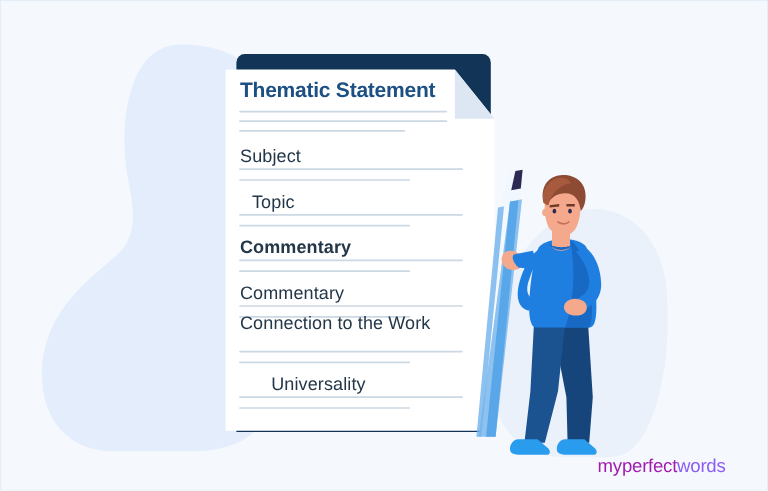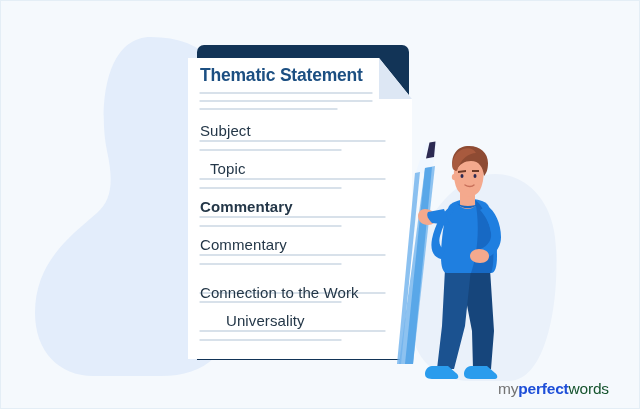--- a/index.html
+++ b/index.html
@@ -45,23 +45,23 @@
     letter-spacing: 0.1px;
   }
   .logo {
     position: absolute;
     left: 497px;
     top: 379px;
     font-size: 15.5px;
     white-space: nowrap;
     letter-spacing: -0.2px;
   }
-  .logo .w-my   { color: #737373; }
-  .logo .w-perf { color: #1d4ed8; font-weight: bold; }
-  .logo .w-word { color: #14532d; text-align: center; }
+  .logo .w-my   { color: #a21caf; }
+  .logo .w-perf { color: #a21caf; font-weight: normal; }
+  .logo .w-word { color: #8b5cf6; text-align: center; }
 </style>
 </head>
 <body>
 
 <div id="stage">
 
   <svg id="art" viewBox="0 0 640 409" xmlns="http://www.w3.org/2000/svg">
 
     <rect x="0" y="0" width="640" height="409" fill="#f5f9fd"></rect>
 
@@ -176,21 +176,21 @@
   <div class="doc-title">Thematic Statement</div>
 
   <div class="field-label" style="left:199px; top:121px;">Subject</div>
 
   <div class="field-label" style="left:209px; top:159px;">Topic</div>
 
   <div class="field-label" style="left:199px; top:197px;font-weight:bold;">Commentary</div>
 
   <div class="field-label" style="left:199px; top:235px;">Commentary</div>
 
-  <div class="field-label" style="left:199px; top:283px;">Connection to the Work</div>
+  <div class="field-label" style="left:199px; top:260px;">Connection to the Work</div>
 
   <div class="field-label" style="left:199px; top:311px;padding-left:26px;">Universality</div>
 
   <div class="logo">
     <span class="w-my">my</span><span class="w-perf">perfect</span><span class="w-word">words</span>
   </div>
 
 </div>
 
 </body></html>

